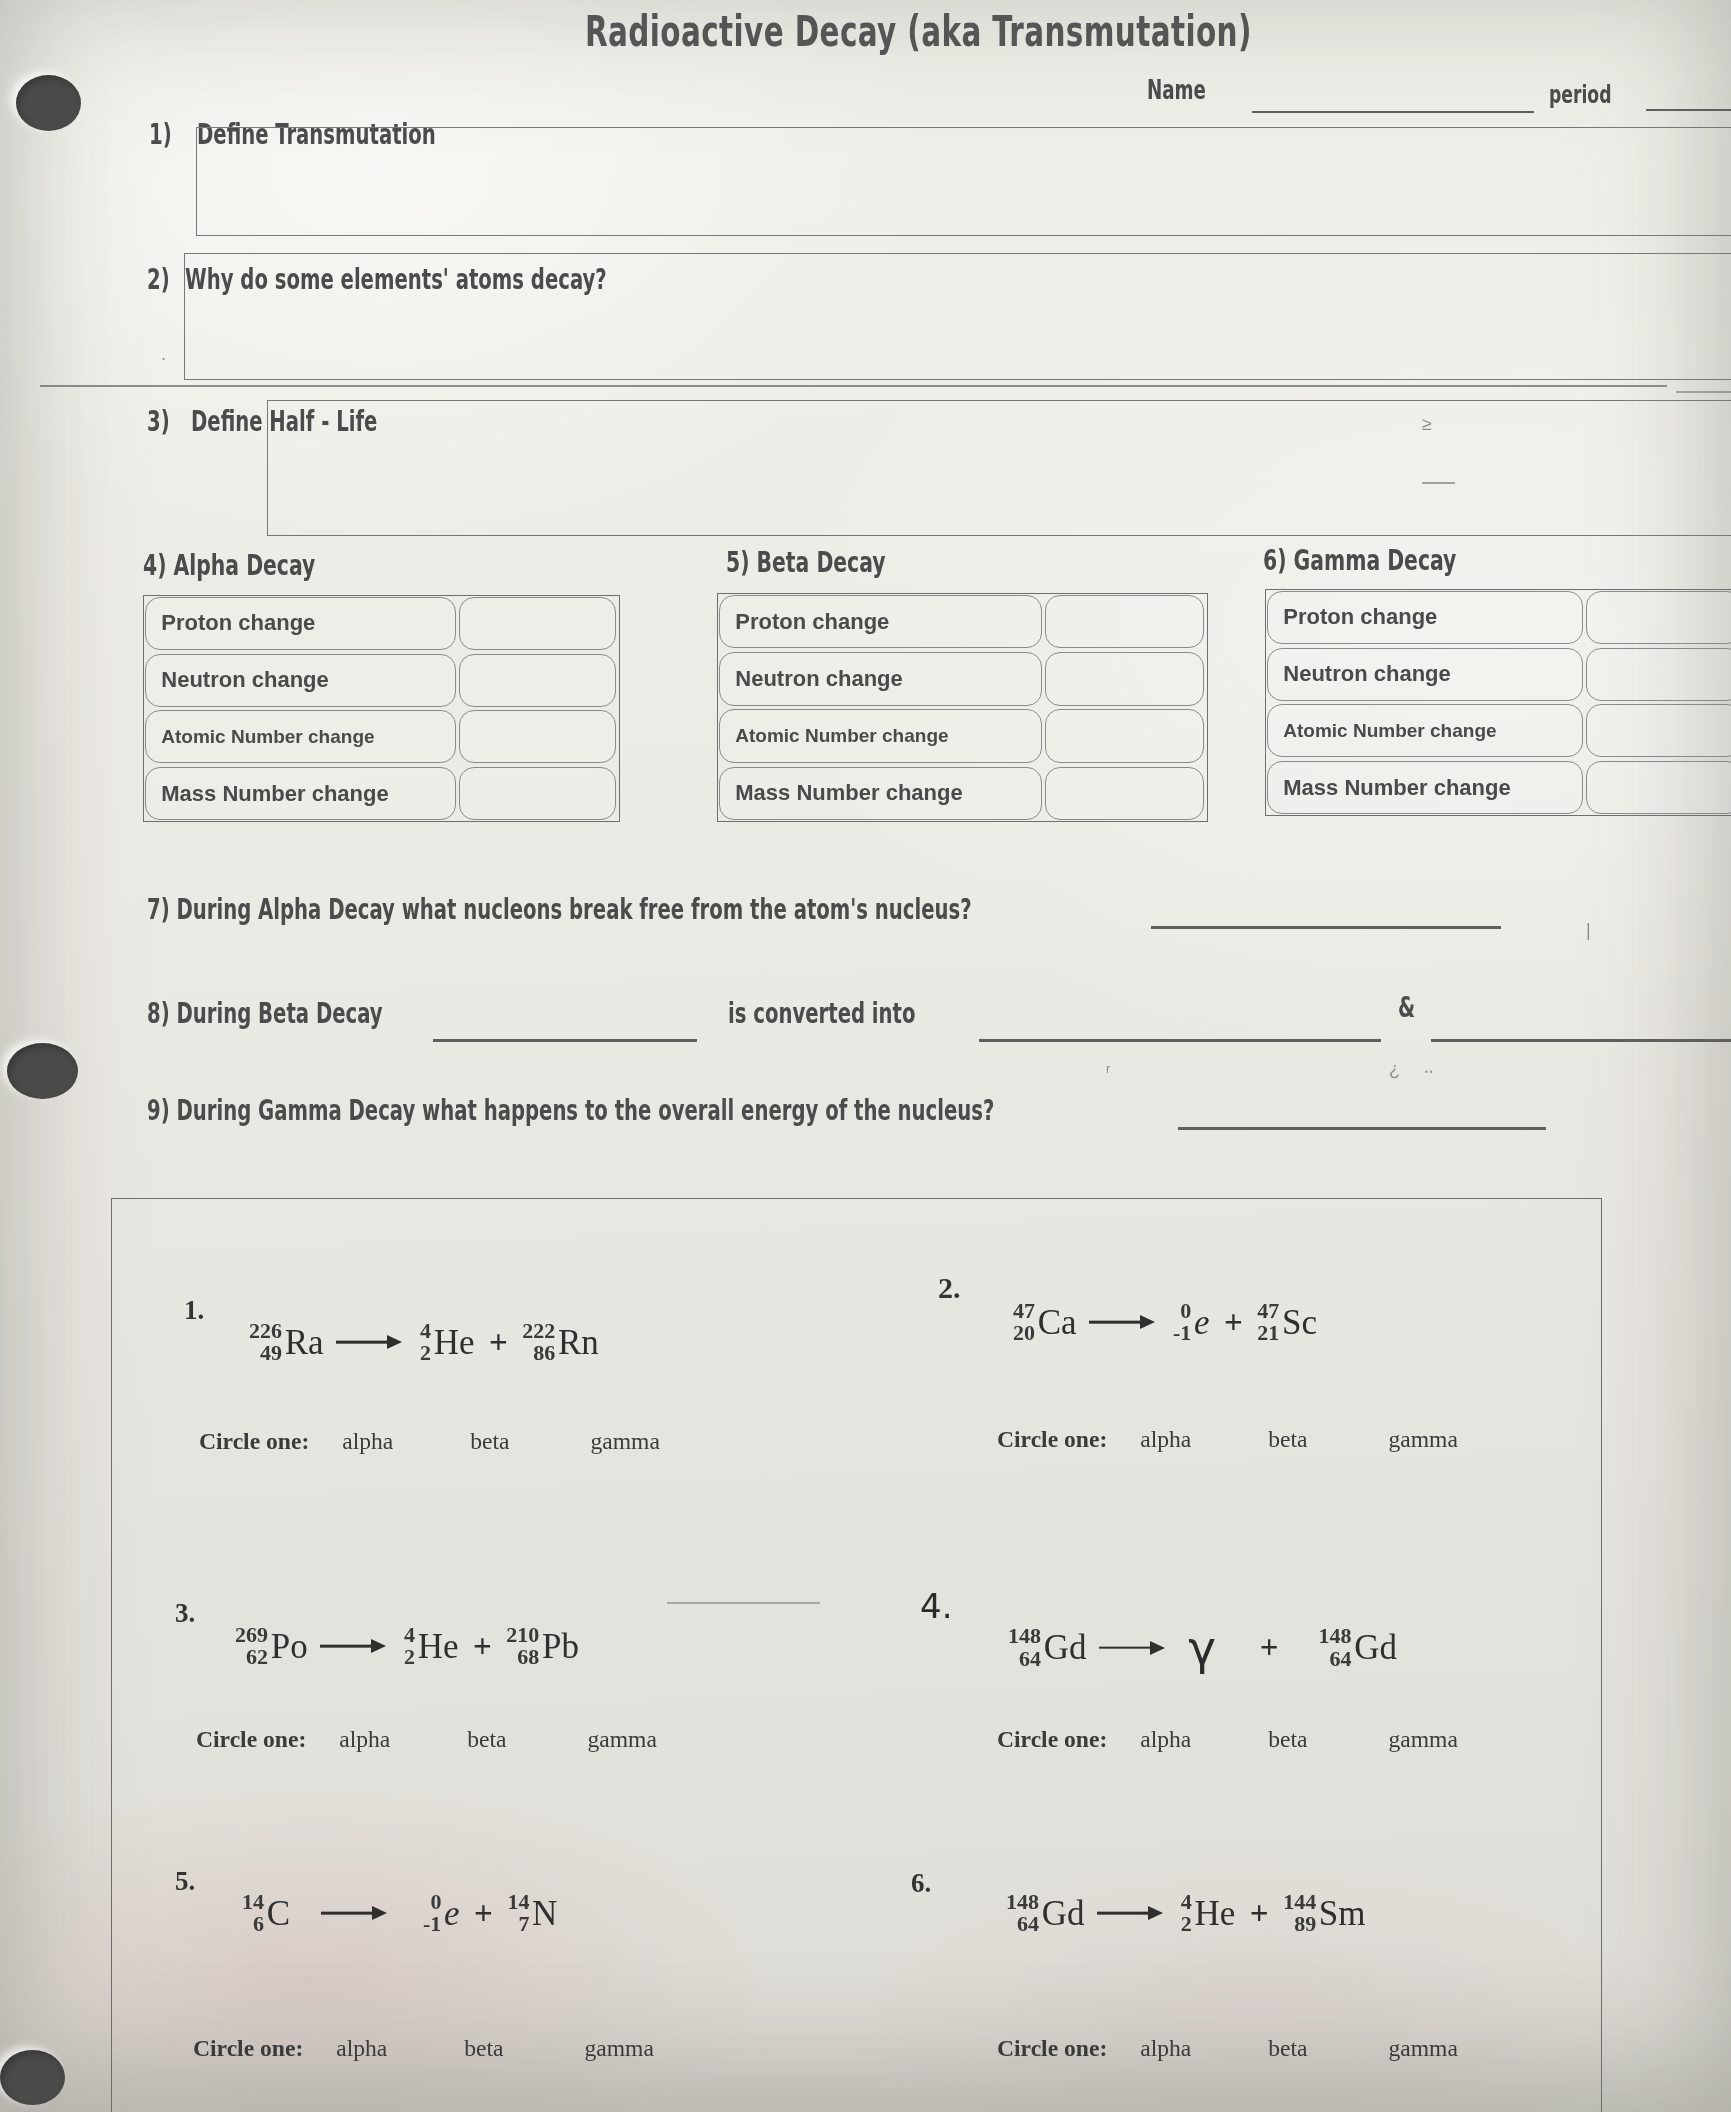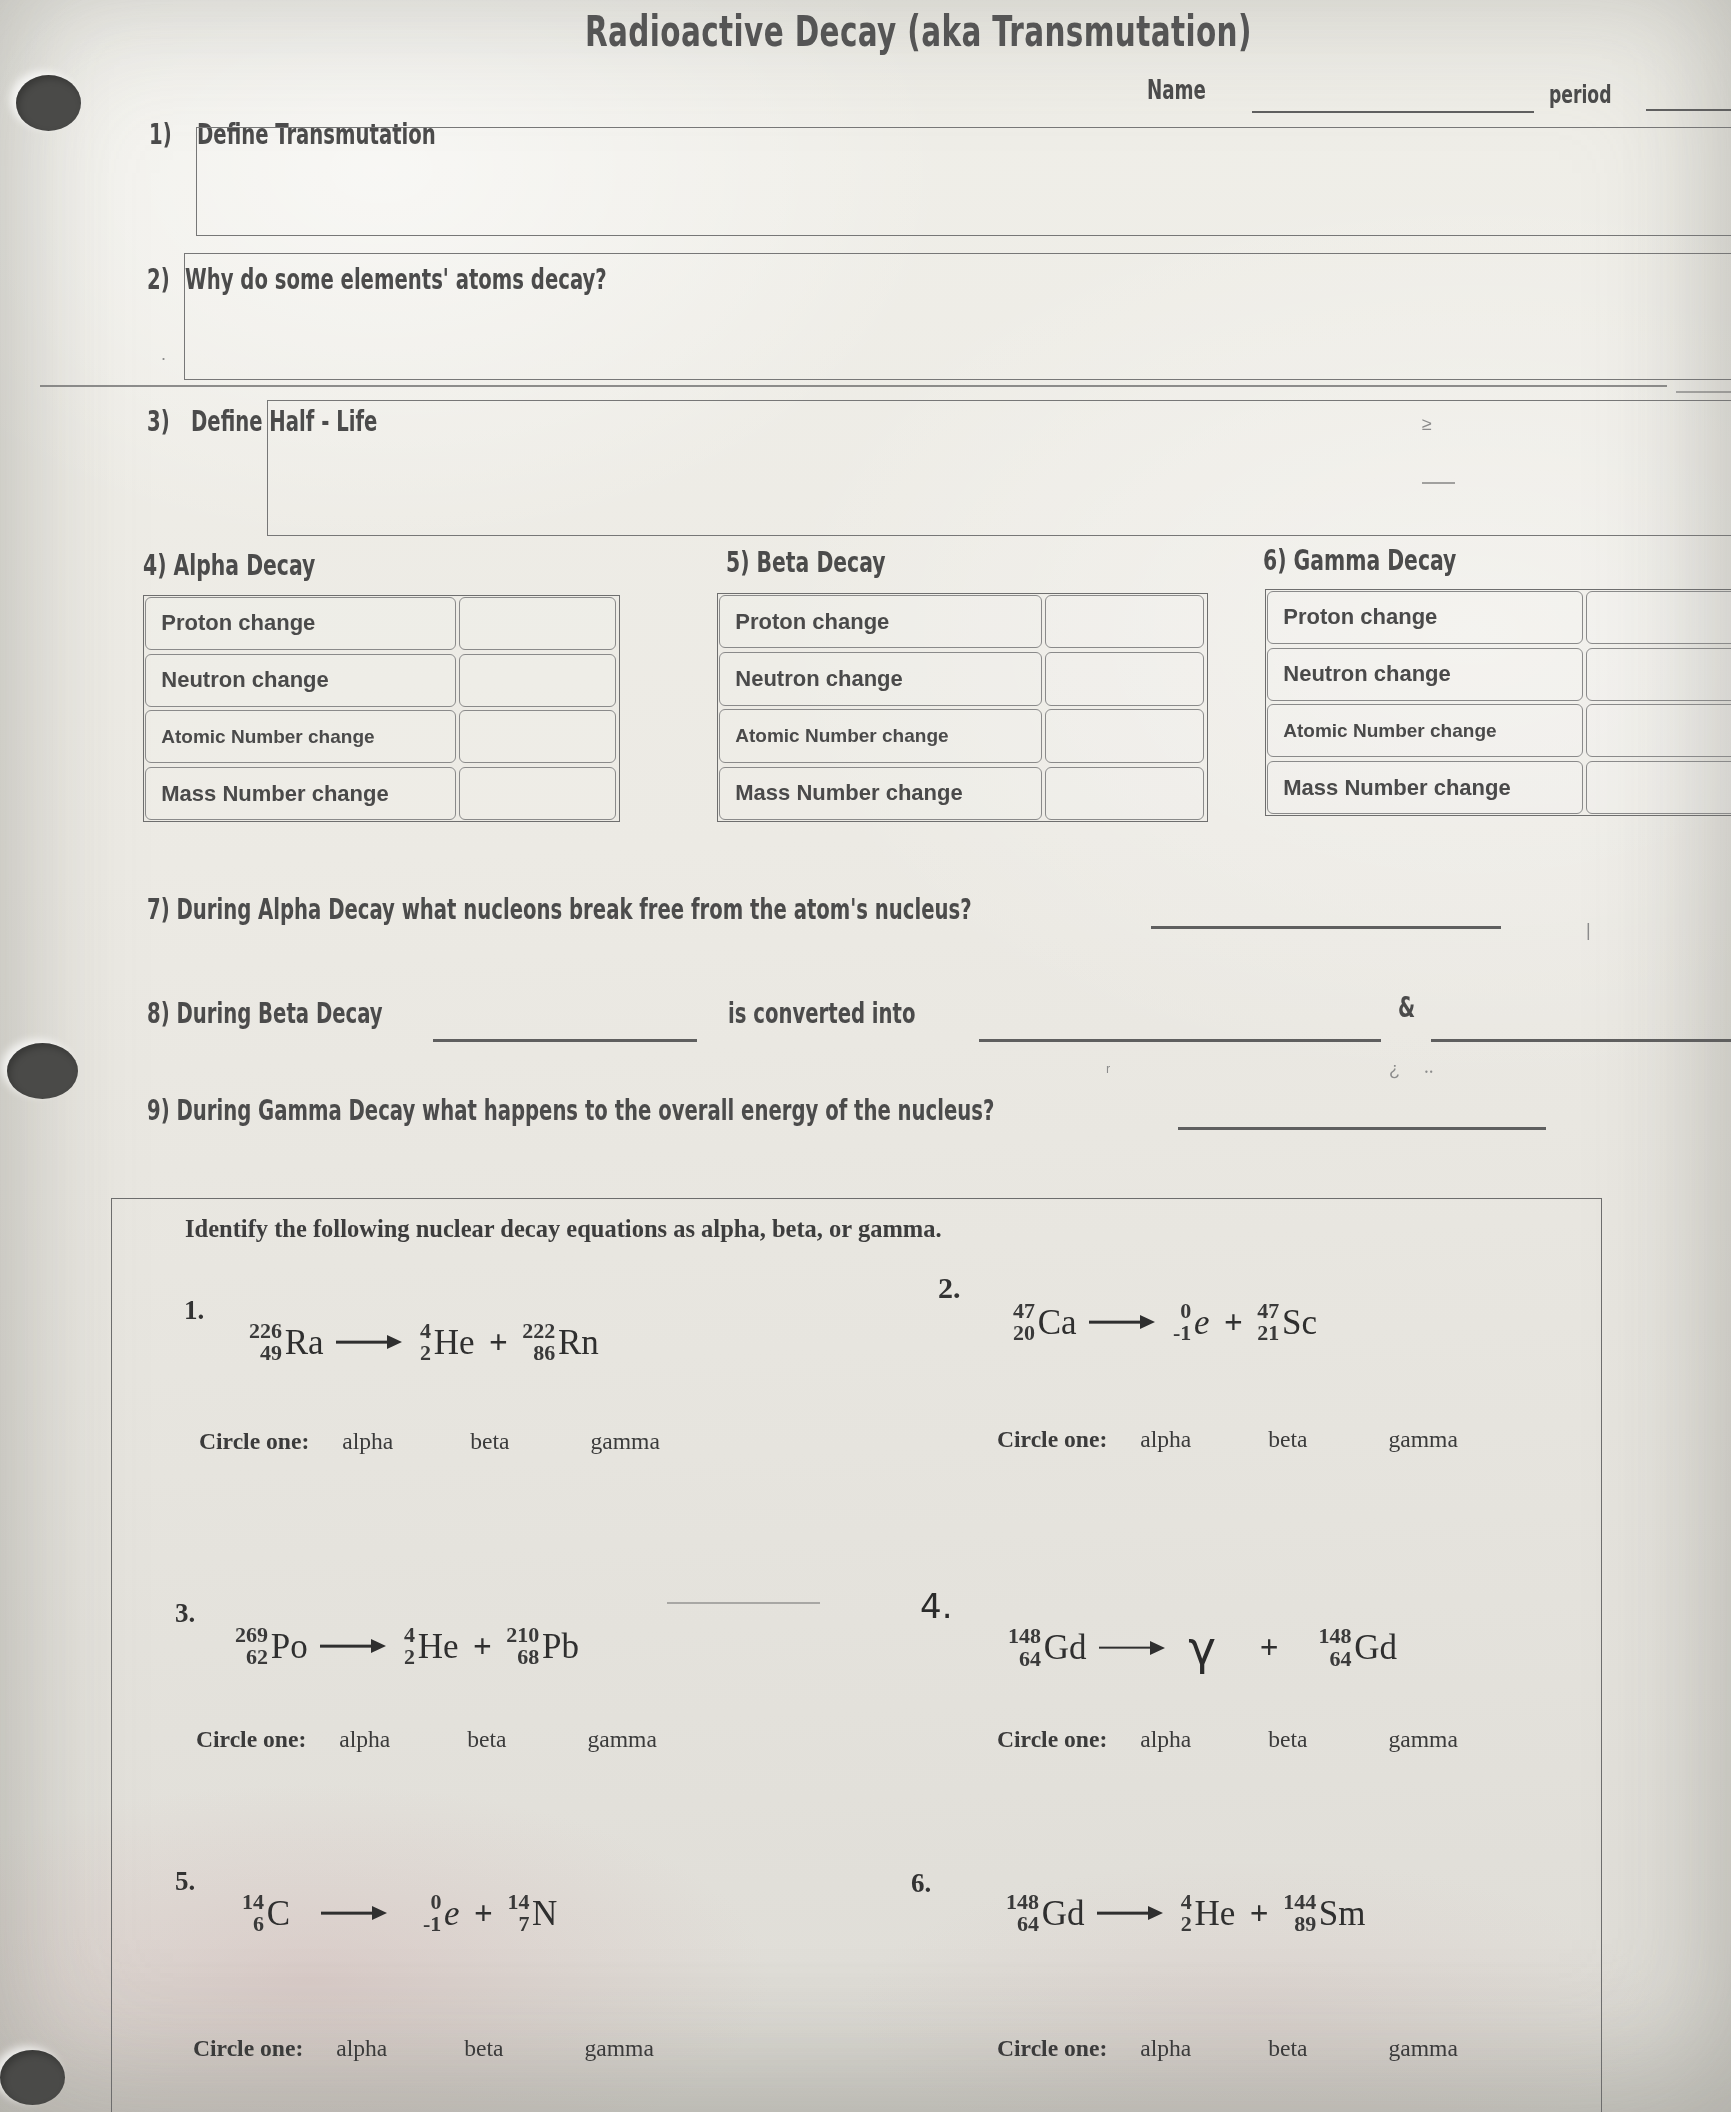--- a/index.html
+++ b/index.html
@@ -73,21 +73,21 @@
   .tbl-title{ position:absolute; font-size:29px; }
   .tbl{ position:absolute; z-index:6; }
   .tbl .outer{
     position:absolute; inset:0; border:1.8px solid #6e6e6e;
   }
   .trow{
     position:relative; display:flex; height:25%;
   }
   .tcell{
     position:relative; flex:0 0 auto; margin:1.8px;
-    border:1.5px solid #8a8a8a; border-radius:6px;
+    border:1.5px solid #8a8a8a; border-radius:15px;
     display:flex; align-items:center;
     background:rgba(255,255,255,0.10);
   }
   .tcell.label{ padding-left:15.5px; }
   .tcell .txt{
     font-family:"Liberation Sans", sans-serif;
     font-weight:700; color:#4a4a4a; white-space:nowrap;
   }
 
   
@@ -309,21 +309,20 @@
   <div class="rule" style="left:1391px; top:1039px; width:327px; height:2.7px;"></div>
   <div class="mark" style="left:1707px; top:1016px;">.</div>
 
   <div class="cond q" style="left:107px; top:1094px;">9) During Gamma Decay what happens to the overall energy of the nucleus?</div>
   <div class="rule" style="left:1138px; top:1127px; width:368px; height:2.7px;"></div>
   <div class="mark" style="left:1066px; top:1061px;">ʳ</div>
   <div class="mark" style="left:1384px; top:1059px;">⸱⸱</div>
   <div class="mark" style="left:1349px; top:1059px;">¿</div>
 
   <div class="panel" style="left:71px; top:1198px; width:1491px; height:915px;"></div>
-  <div class="instr" style="left:145px; top:1215px;">Identify the following nuclear decay equations as alpha, beta, or gamma.</div>
 
   <div class="eqnum" style="position:absolute; left:144px; top:1295px;">1.</div>
   <div class="eq" style="left:209px; top:1320px;">
     <span class="nuc">
       <span class="idx">
         <span class="sup">226</span>
         <span class="sub">49</span>
       </span>
       <span class="sym">Ra</span>
     </span>

